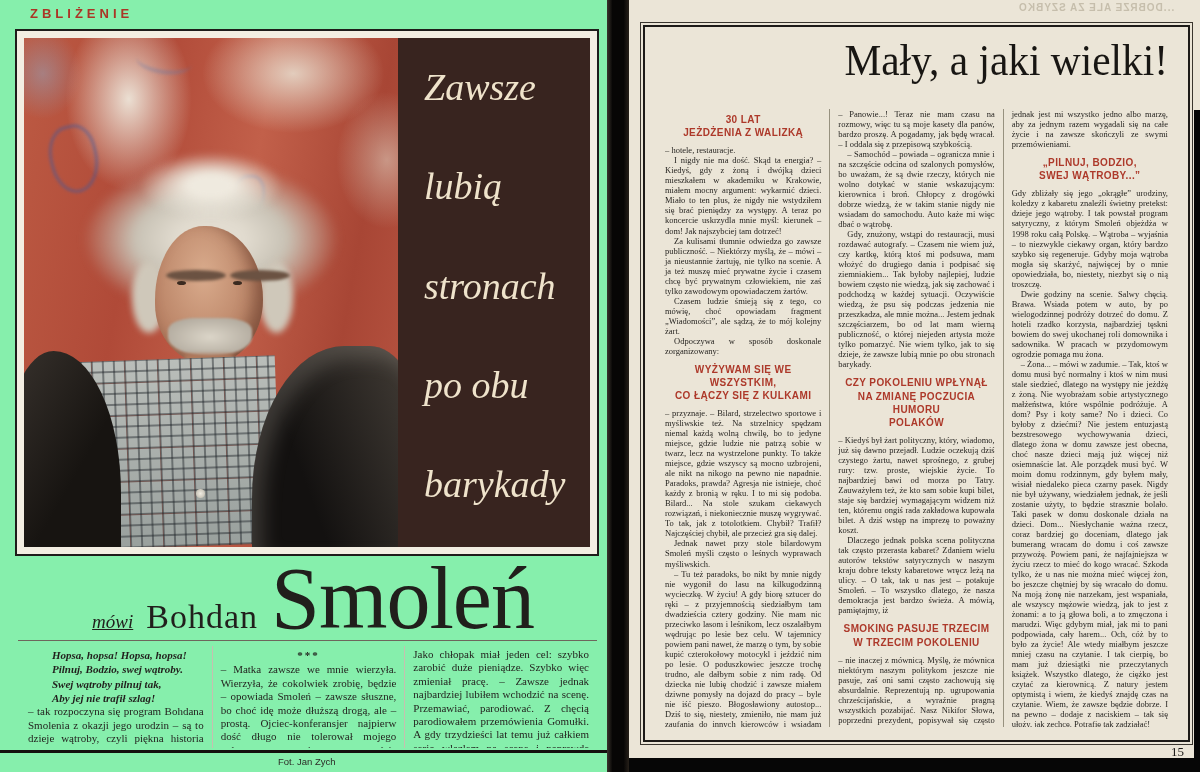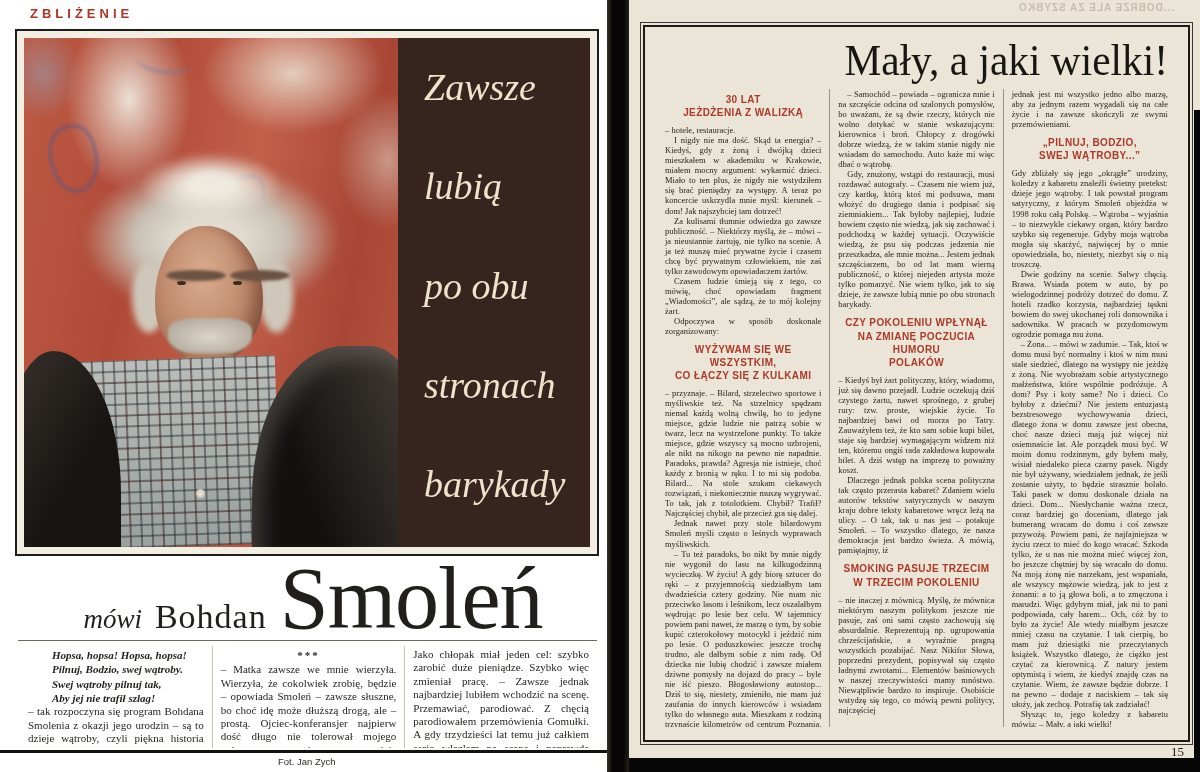--- a/index.html
+++ b/index.html
@@ -1,19 +1,19 @@
 <!DOCTYPE html>
 <html><head>
 <meta charset="utf-8">
 <style>
   html,body{margin:0;padding:0;width:1200px;height:772px;background:#050505;overflow:hidden;
     font-family:"Liberation Serif","DejaVu Serif",serif;color:#211f1c;}
   .spread{position:absolute;inset:0;}
   
-  .left-page{position:absolute;left:0;top:0;width:732px;height:772px;background:#ffffff;overflow:hidden;}
+  .left-page{position:absolute;left:0;top:0;width:732px;height:772px;background:#86efac;overflow:hidden;}
   .kicker{position:absolute;left:30px;top:6px;font-family:"Liberation Sans",sans-serif;font-weight:bold;
     font-size:13px;letter-spacing:4px;color:#ab3526;}
   .photo-frame{position:absolute;left:15px;top:29px;width:584px;height:527px;border:2px solid #1e1c1a;
     background:#f3eee2;padding:7px;box-sizing:border-box;display:flex;}
   .photo{flex:1;position:relative;overflow:hidden;background:#b44f3c;}
   .ph-bg{position:absolute;inset:0;background:
     radial-gradient(90px 130px at 28% 12%, rgba(238,231,219,.95), rgba(238,231,219,0) 70%),
     radial-gradient(130px 85px at 72% 7%, rgba(233,224,209,.85), rgba(233,224,209,0) 70%),
     radial-gradient(70px 95px at 97% 24%, rgba(226,214,198,.55), rgba(226,214,198,0) 72%),
     radial-gradient(55px 65px at 5% 7%, rgba(145,175,205,.45), rgba(145,175,205,0) 70%),
@@ -53,21 +53,21 @@
   .vest{position:absolute;bottom:-2px;}
   .vest.l{left:-5%;width:31%;height:105%;background:linear-gradient(120deg,#39332e,#171411 62%);
     border-radius:42% 58% 0 0/55% 72% 0 0;}
   .vest.r{right:-6%;width:45%;height:108%;background:linear-gradient(250deg,#403a34 8%,#131110 68%);
     border-radius:55% 30% 0 0/75% 40% 0 0;box-shadow:inset 10px 12px 20px rgba(215,205,192,.22);}
   .strip{width:192px;background:#38241f;color:#efe3cb;font-style:italic;display:flex;flex-direction:column;
     justify-content:space-between;padding:30px 8px 44px 26px;box-sizing:border-box;font-size:38px;line-height:1;}
   .strip span{display:block;}
   .byline{position:absolute;left:28px;top:548px;width:570px;height:90px;display:flex;align-items:baseline;
     justify-content:center;gap:13px;white-space:nowrap;}
-  .byline .mowi{font-style:italic;font-size:27px;}
+  .byline .mowi{font-style:italic;font-size:19px;text-decoration:underline;}
   .byline .first{font-size:34px;letter-spacing:1px;}
   .byline .last{font-size:88px;letter-spacing:-1px;}
   .lp-rule-top{position:absolute;left:18px;top:640px;width:579px;height:1px;background:#6d675c;}
   .footer-cols{position:absolute;left:20px;top:646px;width:577px;height:102px;display:flex;overflow:hidden;}
   .fcol{flex:1;padding:2px 8px 0 8px;font-size:11px;line-height:1.22;text-align:justify;overflow:hidden;}
   .fcol + .fcol{border-left:1px solid #c6bfb0;}
   .fcol p{margin:0;text-indent:9px;}
   .fcol p.flush{text-indent:0;}
   .poem{font-style:italic;font-weight:bold;padding-left:24px;text-align:left;line-height:1.3;}
   .poem span{display:block;}
@@ -81,21 +81,21 @@
   
   .right-page{position:absolute;left:629px;top:0;width:571px;height:772px;background:#ebe5d7;overflow:hidden;}
   .bleed{position:absolute;right:26px;top:2px;transform:scaleX(-1);font-family:"Liberation Sans",sans-serif;
     font-weight:bold;font-size:10px;letter-spacing:1px;color:rgba(168,158,136,.55);}
   .frame-outer{position:absolute;left:11px;top:22px;width:553px;height:723px;border:1px solid #3a362f;
     box-sizing:border-box;}
   .frame-inner{position:absolute;inset:2px;border:2px solid #1d1b18;box-sizing:border-box;overflow:hidden;}
   .headline{margin:12px 20px 4px 0;text-align:right;font-size:44px;line-height:1;letter-spacing:0px;
     transform:scaleX(.94);transform-origin:right center;color:#181613;}
   .cols{display:flex;margin:6px 12px 0 12px;height:638px;overflow:hidden;}
-  .col{flex:1;padding:0 8px;font-size:8.5px;line-height:1.18;text-align:justify;overflow:hidden;}
+  .col{flex:1;padding:0 8px;font-size:8.5px;line-height:1.18;text-align:justify;overflow:hidden;margin-top:20px;}
   .col + .col{border-left:1px solid #97917f;}
   .col p{margin:0;text-indent:9px;}
   .col p.flush{text-indent:0;}
   .rh{font-family:"Liberation Sans",sans-serif;font-weight:bold;font-size:10px;line-height:1.32;
     text-align:center;color:#ad392a;letter-spacing:.4px;margin:7px 0 6px 0;}
   .rh .rh-line{display:block;}
   .col .rh:first-child{margin-top:4px;}
   .page-number{position:absolute;right:16px;top:744px;font-size:13px;color:#1c1a17;}
   .right-edge{position:absolute;right:0;top:110px;width:6px;height:662px;background:#060606;}
   .bottom-strip{position:absolute;left:0;top:758px;width:571px;height:14px;background:#060606;}
@@ -128,22 +128,22 @@
         <div class="torso">
           <div class="shirt"></div>
           <div class="button-dot"></div>
           <div class="vest l"></div>
           <div class="vest r"></div>
         </div>
       </div>
       <div class="strip">
         <span>Zawsze</span>
         <span>lubią</span>
+        <span>stronach</span>
         <span>po obu</span>
-        <span>stronach</span>
         <span>barykady</span>
       </div>
     </div>
 
     <div class="byline">
       <span class="mowi">mówi</span>
       <span class="first">Bohdan</span>
       <span class="last">Smoleń</span>
     </div>
 
@@ -190,20 +190,21 @@
               <p>Odpoczywa w sposób doskonale zorganizowany:</p>
               <div class="rh">
                 <span class="rh-line">WYŻYWAM SIĘ WE WSZYSTKIM,</span>
                 <span class="rh-line">CO ŁĄCZY SIĘ Z KULKAMI</span>
               </div>
               <p class="flush">– przyznaje. – Bilard, strzelectwo sportowe i myśliwskie też. Na strzelnicy spędzam niemal każdą wolną chwilę, bo to jedyne miejsce, gdzie ludzie nie patrzą sobie w twarz, lecz na wystrzelone punkty. To także miejsce, gdzie wszyscy są mocno uzbrojeni, ale nikt na nikogo na pewno nie napadnie. Paradoks, prawda? Agresja nie istnieje, choć każdy z bronią w ręku. I to mi się podoba. Bilard... Na stole szukam ciekawych rozwiązań, i niekoniecznie muszę wygrywać. To tak, jak z totolotkiem. Chybił? Trafił? Najczęściej chybił, ale przecież gra się dalej.</p>
               <p>Jednak nawet przy stole bilardowym Smoleń myśli często o leśnych wyprawach myśliwskich.</p>
               <p>– Tu też paradoks, bo nikt by mnie nigdy nie wygonił do lasu na kilkugodzinną wycieczkę. W życiu! A gdy biorę sztucer do ręki – z przyjemnością siedziałbym tam dwadzieścia cztery godziny. Nie mam nic przeciwko lasom i leśnikom, lecz oszalałbym wędrując po lesie bez celu. W tajemnicy powiem pani nawet, że marzę o tym, by sobie kupić czterokołowy motocykl i jeździć nim po lesie. O poduszkowiec jeszcze trochę trudno, ale dałbym sobie z nim radę. Od dziecka nie lubię chodzić i zawsze miałem dziwne pomysły na dojazd do pracy – byle nie iść pieszo. Błogosławiony autostop... Dziś to się, niestety, zmieniło, nie mam już zaufania do innych kierowców i wsiadam tylko do własnego auta. Mieszkam z rodziną trzynaście kilometrów od centrum Poznania. Gdy nie spotkam drogówki, dojazd do centrum zajmuje mi osiem minut.</p>
             </div>
           <div class="col">
+              <p class="flush">– Panowie...! Teraz nie mam czasu na rozmowy, więc tu są moje kasety dla panów, bardzo proszę. A pogadamy, jak będę wracał. – I oddala się z przepisową szybkością.</p>
               <p>– Samochód – powiada – ogranicza mnie i na szczęście odcina od szalonych pomysłów, bo uważam, że są dwie rzeczy, których nie wolno dotykać w stanie wskazującym: kierownica i broń. Chłopcy z drogówki dobrze wiedzą, że w takim stanie nigdy nie wsiadam do samochodu. Auto każe mi więc dbać o wątrobę.</p>
               <p>Gdy, znużony, wstąpi do restauracji, musi rozdawać autografy. – Czasem nie wiem już, czy kartkę, którą ktoś mi podsuwa, mam włożyć do drugiego dania i podpisać się ziemniakiem... Tak byłoby najlepiej, ludzie bowiem często nie wiedzą, jak się zachować i podchodzą w każdej sytuacji. Oczywiście wiedzą, że psu się podczas jedzenia nie przeszkadza, ale mnie można... Jestem jednak szczęściarzem, bo od lat mam wierną publiczność, o której niejeden artysta może tylko pomarzyć. Nie wiem tylko, jak to się dzieje, że zawsze lubią mnie po obu stronach barykady.</p>
               <div class="rh">
                 <span class="rh-line">CZY POKOLENIU WPŁYNĄŁ</span>
                 <span class="rh-line">NA ZMIANĘ POCZUCIA HUMORU</span>
                 <span class="rh-line">POLAKÓW</span>
               </div>
               <p class="flush">– Kiedyś był żart polityczny, który, wiadomo, już się dawno przejadł. Ludzie oczekują dziś czystego żartu, nawet sprośnego, z grubej rury: tzw. proste, wiejskie życie. To najbardziej bawi od morza po Tatry. Zauważyłem też, że kto sam sobie kupi bilet, staje się bardziej wymagającym widzem niż ten, któremu ongiś rada zakładowa kupowała bilet. A dziś wstęp na imprezę to poważny koszt.</p>
               <p>Dlaczego jednak polska scena polityczna tak często przerasta kabaret? Zdaniem wielu autorów tekstów satyrycznych w naszym kraju dobre teksty kabaretowe wręcz leżą na ulicy. – O tak, tak u nas jest – potakuje Smoleń. – To wszystko dlatego, że nasza demokracja jest bardzo świeża. A mówią, pamiętajmy, iż</p>
               <div class="rh">

